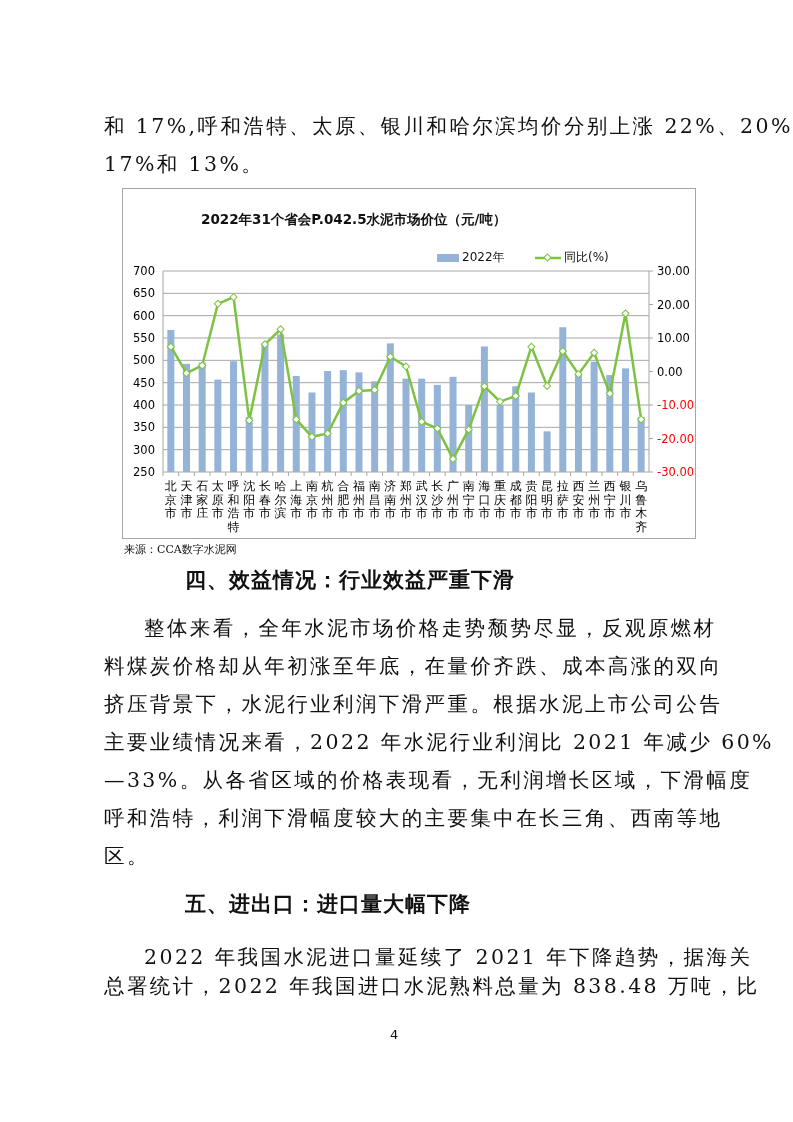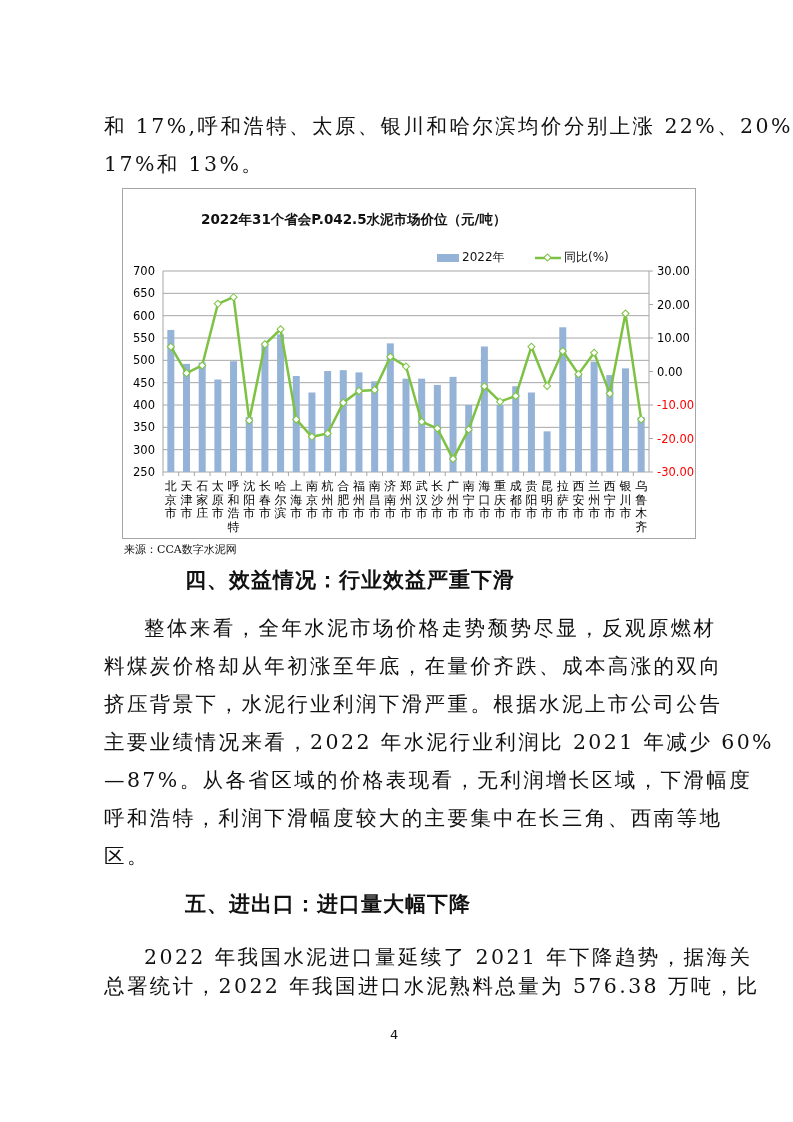--- a/index.html
+++ b/index.html
@@ -267,24 +267,24 @@
     </svg>
 </div>
 <div class="source">来源：CCA数字水泥网</div>
 
 <div class="heading" style="top:566px;">四、效益情况：行业效益严重下滑</div>
 <div>
   <div class="line indent" style="top:614px;">整体来看，全年水泥市场价格走势颓势尽显，反观原燃材</div>
   <div class="line" style="top:652px;">料煤炭价格却从年初涨至年底，在量价齐跌、成本高涨的双向</div>
   <div class="line" style="top:690px;">挤压背景下，水泥行业利润下滑严重。根据水泥上市公司公告</div>
   <div class="line" style="top:728px;">主要业绩情况来看，2022 年水泥行业利润比 2021 年减少 60%</div>
-  <div class="line" style="top:766px;">—87%。从各省区域的价格表现看，无利润增长区域，下滑幅度</div>
+  <div class="line" style="top:766px;">—33%。从各省区域的价格表现看，无利润增长区域，下滑幅度</div>
   <div class="line" style="top:804px;">呼和浩特，利润下滑幅度较大的主要集中在长三角、西南等地</div>
   <div class="line" style="top:842px;">区。</div>
 </div>
 
 <div class="heading" style="top:890px;">五、进出口：进口量大幅下降</div>
 <div>
   <div class="line indent" style="top:932px;margin-top:11px;">2022 年我国水泥进口量延续了 2021 年下降趋势，据海关</div>
-  <div class="line" style="top:972px;">总署统计，2022 年我国进口水泥熟料总量为 576.38 万吨，比</div>
+  <div class="line" style="top:972px;">总署统计，2022 年我国进口水泥熟料总量为 838.48 万吨，比</div>
 </div>
 
 <div class="page-num">4</div>
 
 </body></html>

